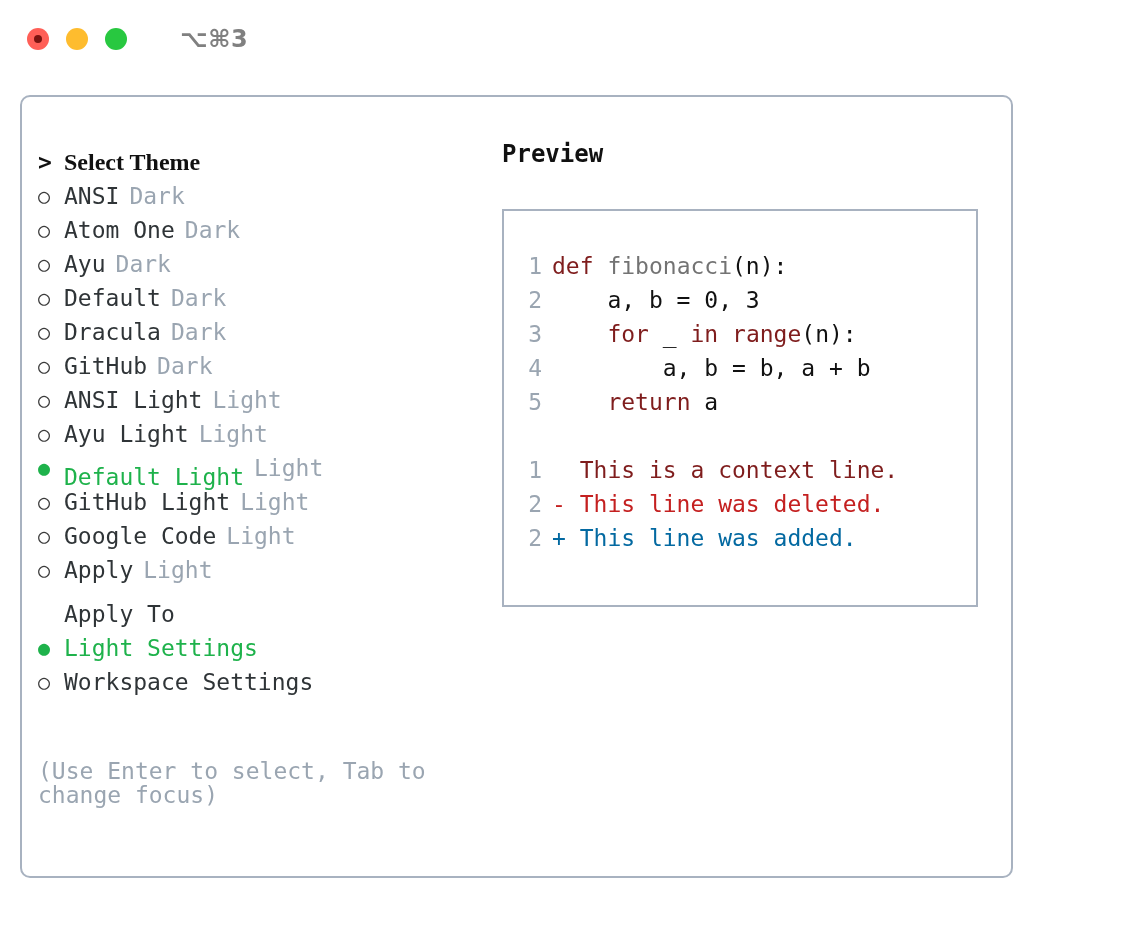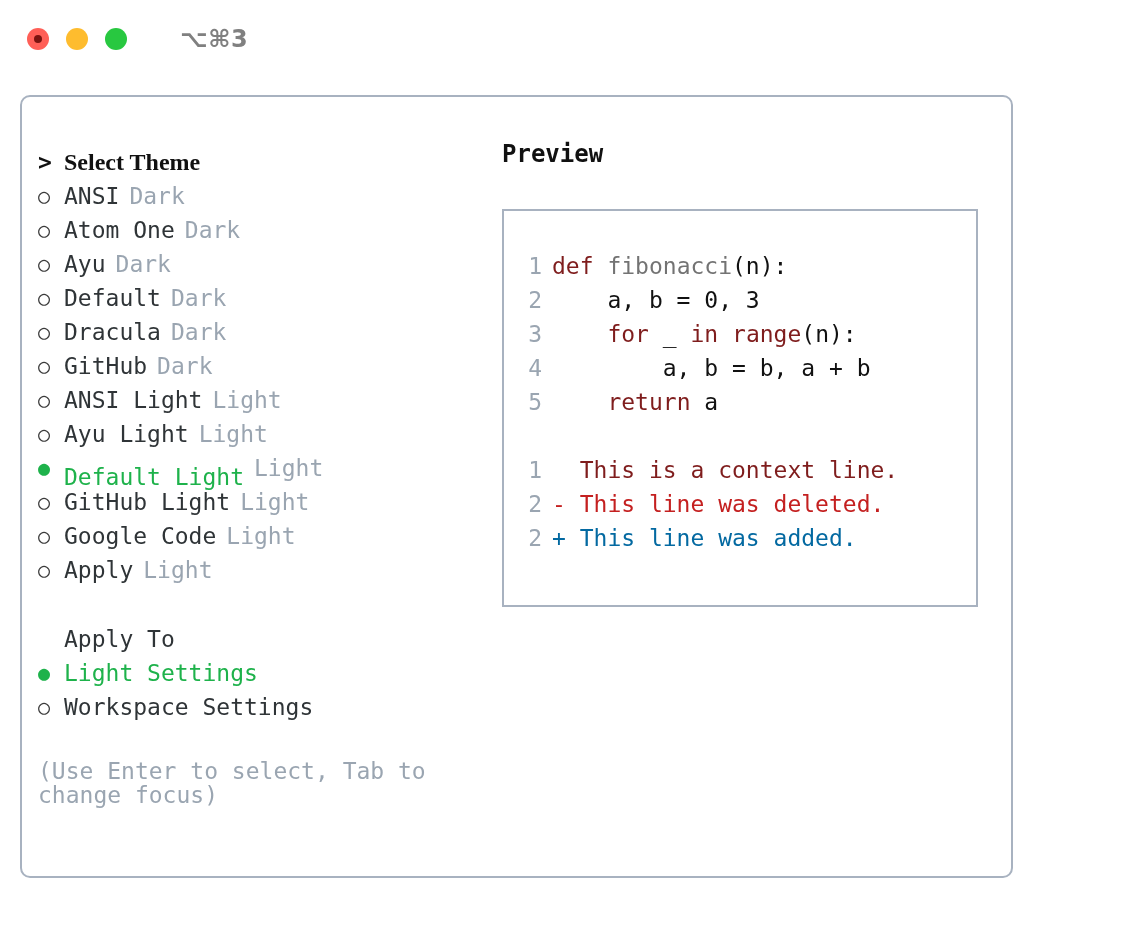--- a/index.html
+++ b/index.html
@@ -111,21 +111,21 @@
   .theme-name.is-selected { color: #1eb24b; margin-top: 17px; }
   .theme-kind {
     color: #9aa5b1;
     margin-left: 10px;
   }
 
   
   #apply-column {
     position: absolute;
     left: 16px;
-    top: 525px;
+    top: 500px;
     width: 430px;
   }
   #apply-to-header .label {
     color: #2f3437;
     font-size: 23px;
   }
   .apply-name { color: #2f3437; }
   .apply-name.is-selected { color: #1eb24b; }
 
   

